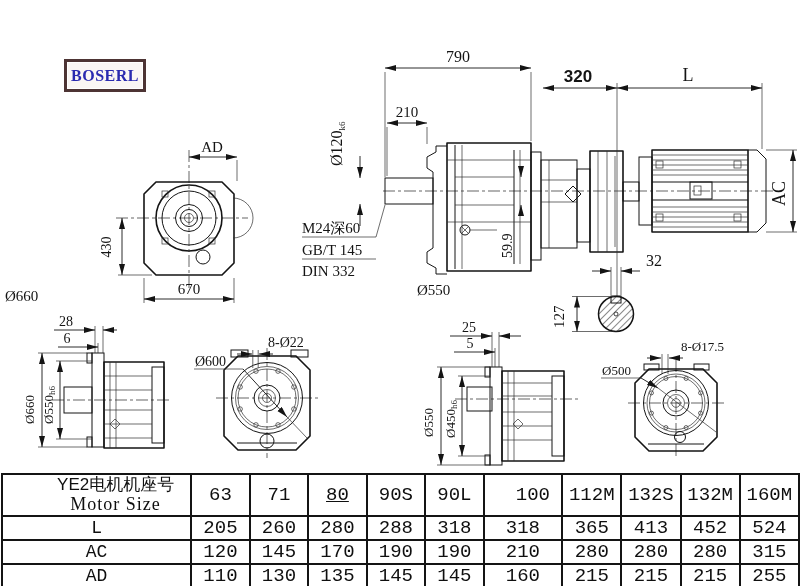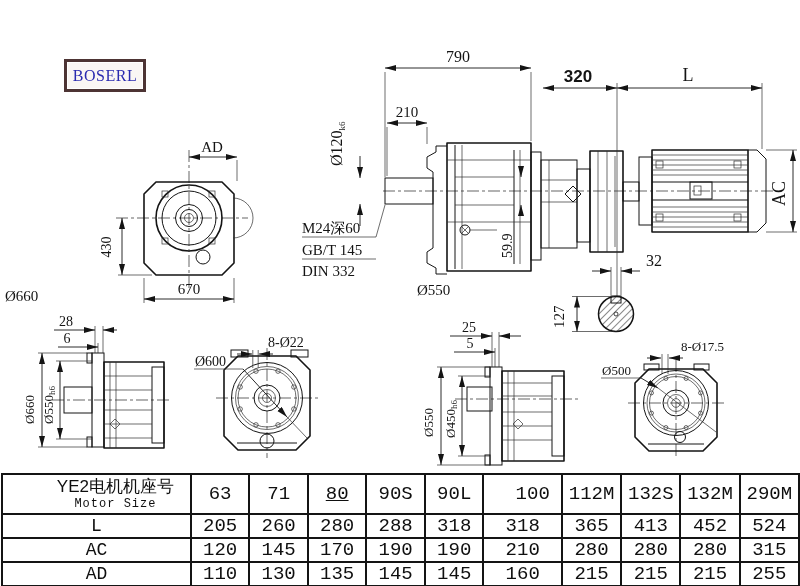--- a/index.html
+++ b/index.html
@@ -3,42 +3,42 @@
 <meta charset="utf-8">
 <style>
   html,body{margin:0;padding:0;background:#fff;}
   #stage{position:relative;width:800px;height:586px;background:#fff;overflow:hidden;
          font-family:"Liberation Sans",sans-serif;}
   .title{position:absolute;left:8px;top:10px;font-size:27px;font-weight:700;
          color:#241414;letter-spacing:0.5px;white-space:nowrap;}
   .logo{position:absolute;left:64px;top:59px;width:76px;height:27px;
         border:3px solid #4d3434;background:#faf6f4;display:flex;
         align-items:center;justify-content:center;box-shadow:inset 0 0 0 1px #fff;}
-  .logo span{font-family:"Liberation Serif",serif;font-weight:400;font-size:16px;
+  .logo span{font-family:"Liberation Serif",serif;font-weight:700;font-size:16px;
         color:#2a2ab0;letter-spacing:0.5px;}
   svg text{fill:#141414;font-family:"Liberation Serif",serif;}
   .ol{stroke:#141414;stroke-width:1.6;fill:none;stroke-linejoin:round;}
   .il{stroke:#141414;stroke-width:1;fill:none;}
   .tl{stroke:#2e2e2e;stroke-width:0.7;fill:none;}
   .cl{stroke:#222;stroke-width:0.7;fill:none;stroke-dasharray:12 3 3 3;}
   .da{stroke:#141414;stroke-width:0.9;fill:none;marker-start:url(#ar);marker-end:url(#ar);}
   .de{stroke:#141414;stroke-width:0.9;fill:none;marker-end:url(#ar);}
   .d16{font-size:16px;}.d15{font-size:15px;}.d14{font-size:14px;}.d13{font-size:13px;}
   .d18{font-size:18px;}
   .sans{font-family:"Liberation Sans",sans-serif;font-weight:700;font-size:17px;}
   .mid{text-anchor:middle;}
   .sub{font-size:9px;}
   table.dim{position:absolute;left:1px;top:473px;border-collapse:collapse;table-layout:fixed;}
   table.dim th,table.dim td{border:2px solid #141414;text-align:center;vertical-align:middle;
         padding:0;font-weight:400;color:#0f0f0f;}
   table.dim td{font-family:"Liberation Mono",monospace;font-size:19px;margin-top:8px;}
   table.dim th.col{font-family:"Liberation Mono",monospace;font-size:19px;}
   table.dim th.hl{width:156px;padding-left:38px;}
   table.dim .cn{font-size:17px;font-family:"Liberation Sans",sans-serif;line-height:1.2;}
-  table.dim .en{font-size:12px;font-family:Liberation Mono, monospace;line-height:1.1;letter-spacing:1px;}
+  table.dim .en{font-size:18px;font-family:Liberation Serif, serif;line-height:1.1;letter-spacing:1px;}
   table.dim th.rl{font-family:"Liberation Mono",monospace;font-size:18px;}
   table.dim tr.hd{height:40px;}
   table.dim tr.dr{height:24px;}
 </style>
 </head>
 <body>
 
 <div id="stage">
 
   <div class="logo">
@@ -355,21 +355,21 @@
           </th>
           <th class="col" style="width: 58px; border-radius: 7px;">63</th>
           <th class="col" style="width: 58px;">71</th>
           <th class="col" style="width: 58px; text-decoration: underline;">80</th>
           <th class="col" style="width: 58px;">90S</th>
           <th class="col" style="width: 58px; border-radius: 13px;">90L</th>
           <th class="col" style="width: 58px; padding-left: 20px;">100</th>
           <th class="col" style="width: 58px;">112M</th>
           <th class="col" style="width: 58px;">132S</th>
           <th class="col" style="width: 58px;">132M</th>
-          <th class="col" style="width: 58px;">290M</th>
+          <th class="col" style="width: 58px;">160M</th>
         </tr>
         <tr class="dr">
           <th class="rl">L</th>
           <td>205</td>
           <td>260</td>
           <td>280</td>
           <td>288</td>
           <td>318</td>
           <td>318</td>
           <td>365</td>

